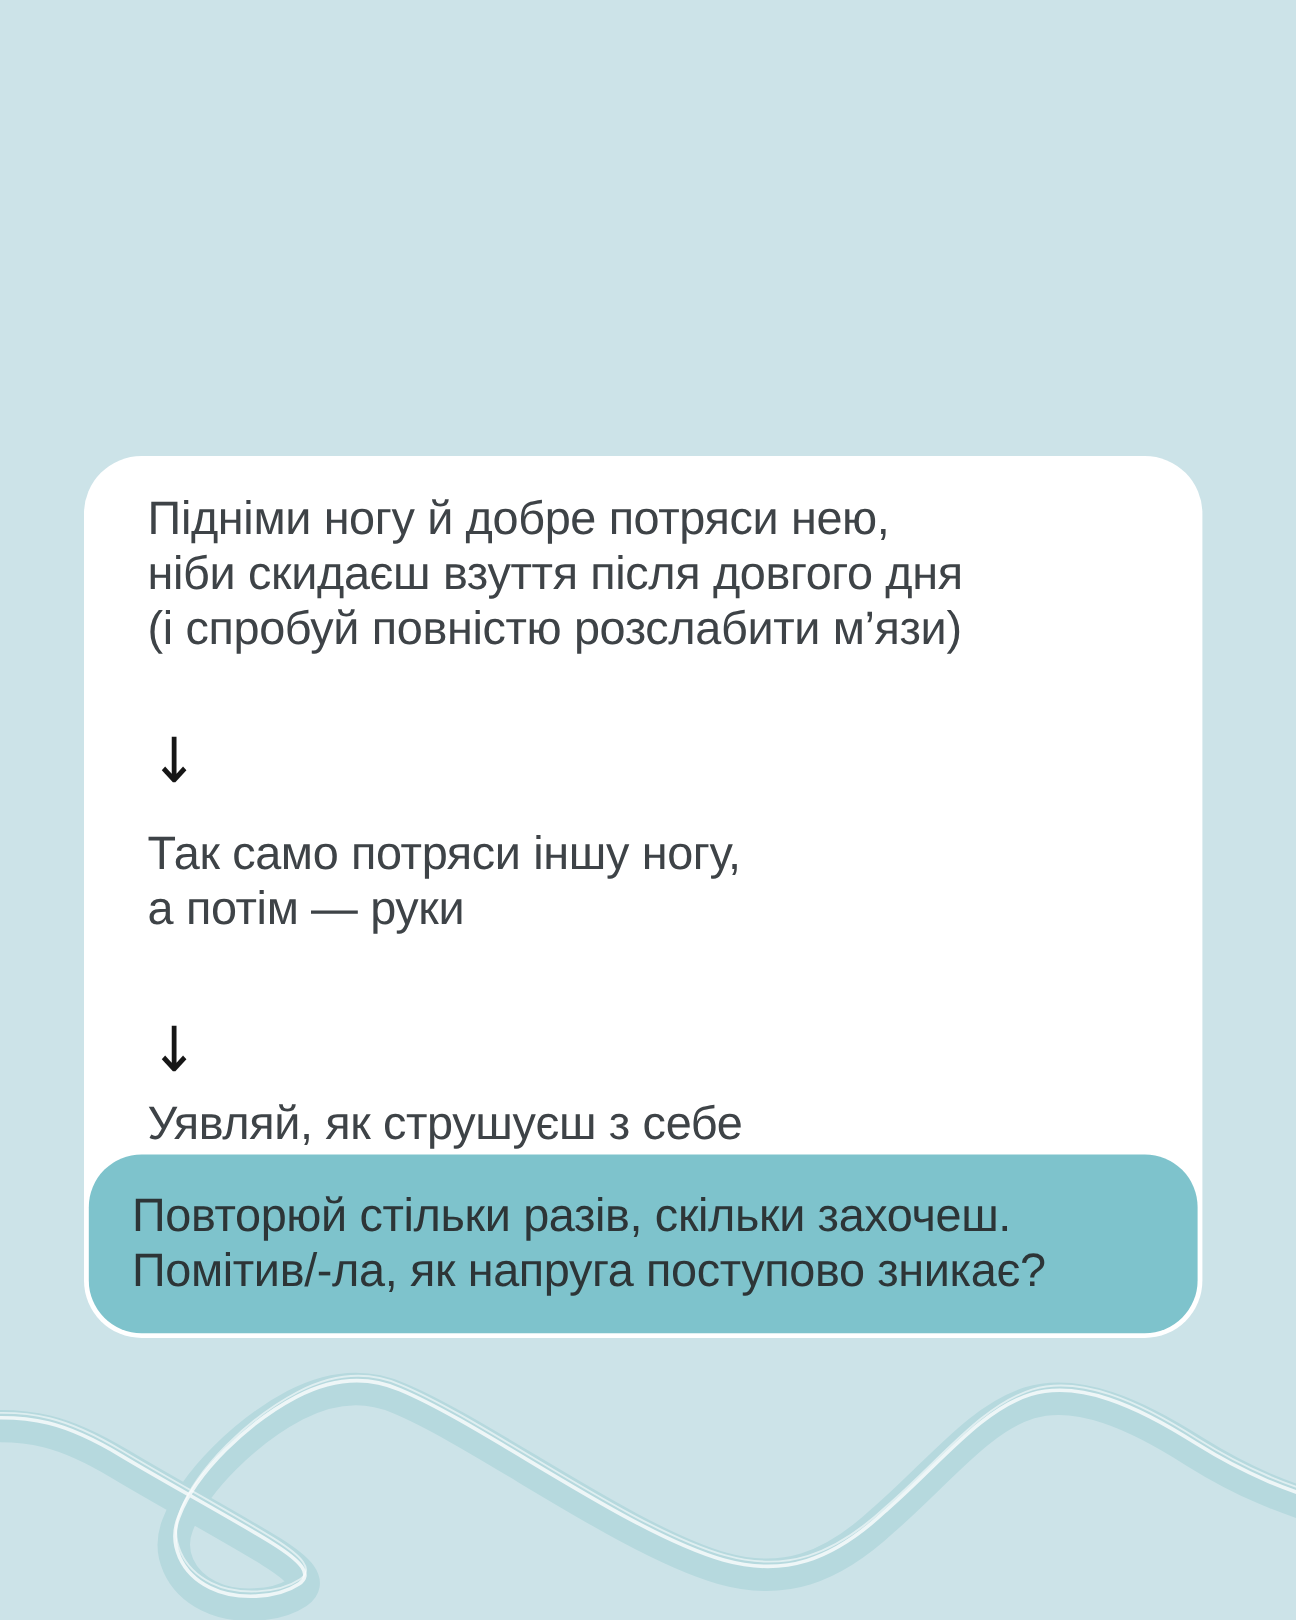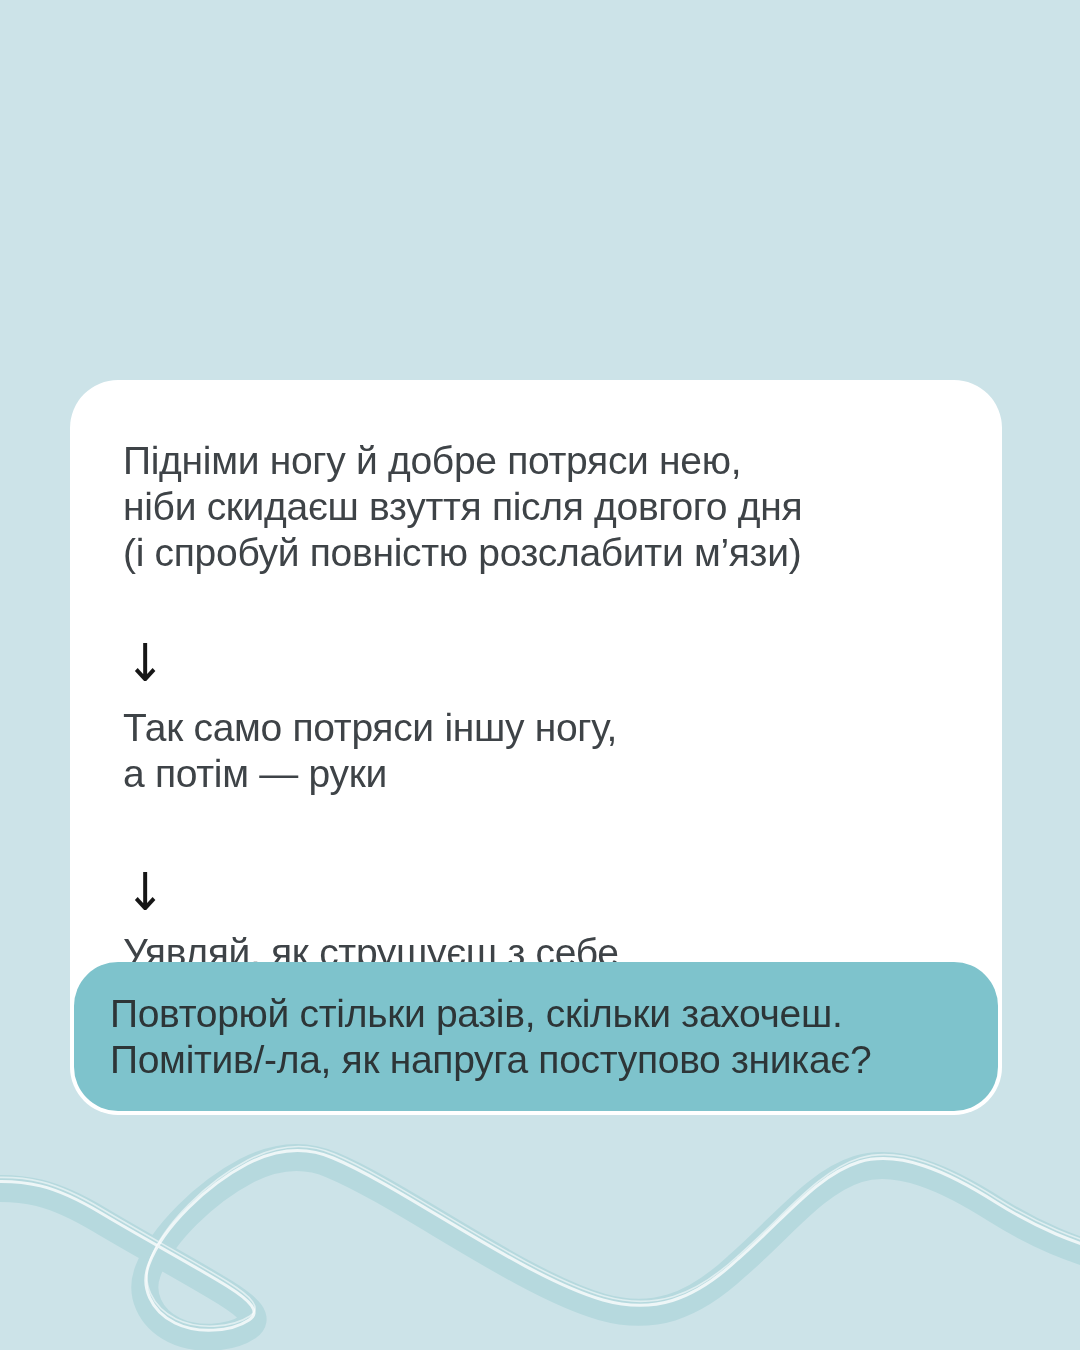--- a/index.html
+++ b/index.html
@@ -50,22 +50,22 @@
     flex-direction: column;
     align-items: flex-start;
   }
   .step {
     font-size: 39px;
     line-height: 46px;
     color: #3e4347;
     letter-spacing: -0.3px;
     white-space: pre-line;
   }
-  .step-1 { margin-top: 58px; }
-  .step-2 { margin-top: 16px; }
+  .step-1 { margin-top: 30px; }
+  .step-2 { margin-top: 28px; }
   .step-3 { margin-top: 12px; }
   .arrow {
     font-family: "DejaVu Sans", sans-serif;
     font-size: 48px;
     line-height: 58px;
     color: #161616;
     margin-left: 2px;
     transform: scaleY(1.08);
     transform-origin: top left;
   }

